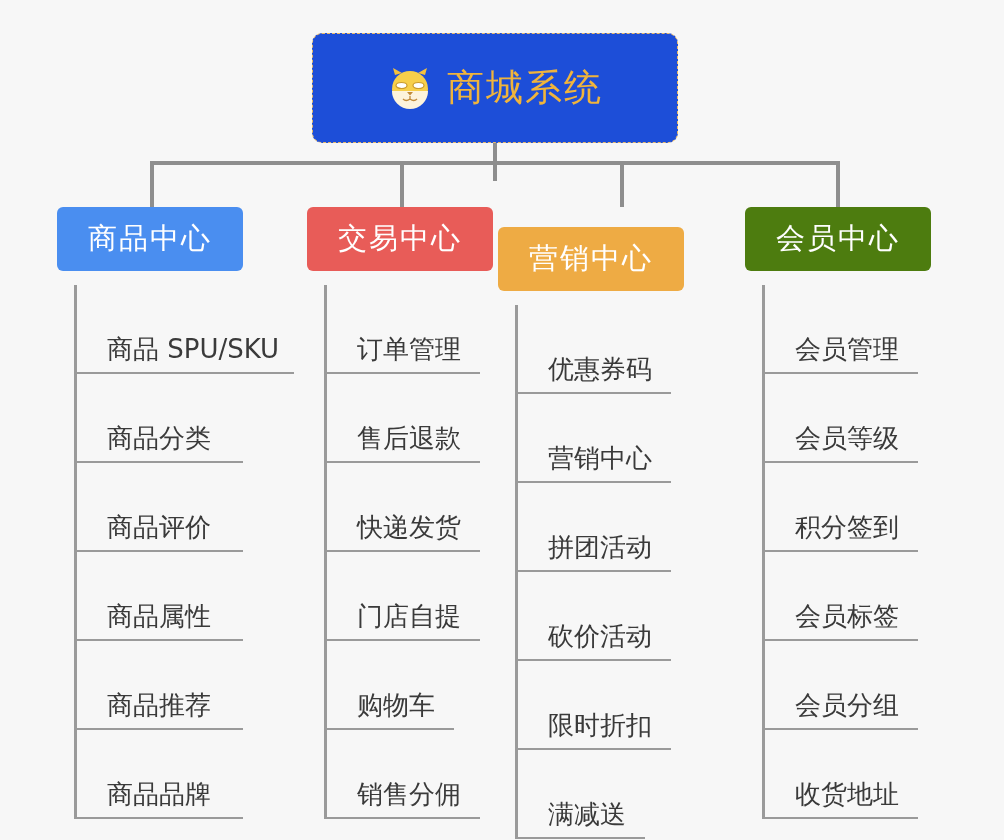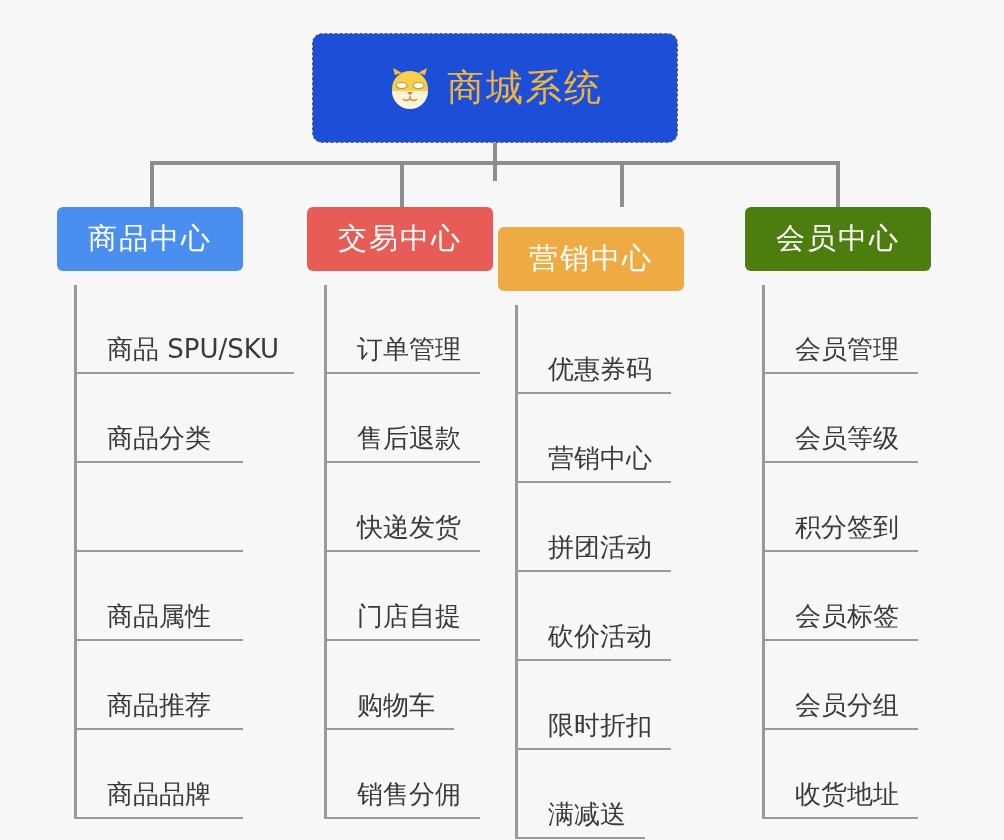--- a/index.html
+++ b/index.html
@@ -179,20 +179,21 @@
     <div class="leaf-list">
       <div class="leaf-item">
         <span class="leaf-label">商品 SPU/SKU</span>
         <span class="leaf-underline"></span>
       </div>
       <div class="leaf-item short">
         <span class="leaf-label">商品分类</span>
         <span class="leaf-underline"></span>
       </div>
       <div class="leaf-item short">
+        <span class="leaf-label">商品评价</span>
         <span class="leaf-underline"></span>
       </div>
       <div class="leaf-item short">
         <span class="leaf-label">商品属性</span>
         <span class="leaf-underline"></span>
       </div>
       <div class="leaf-item short">
         <span class="leaf-label">商品推荐</span>
         <span class="leaf-underline"></span>
       </div>

